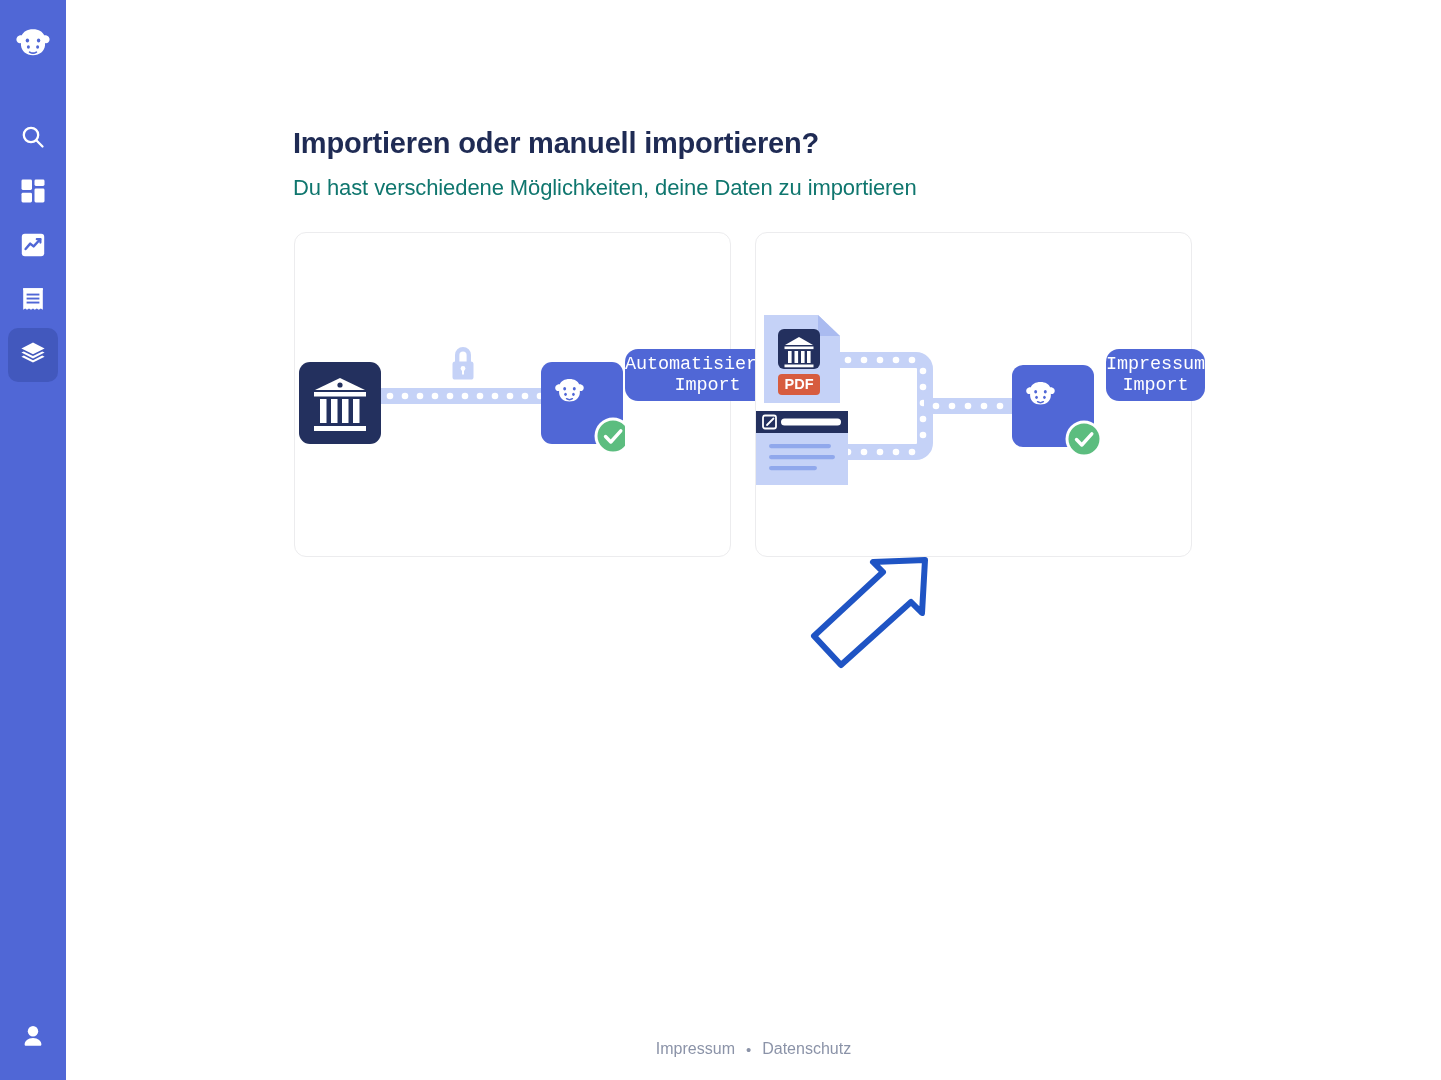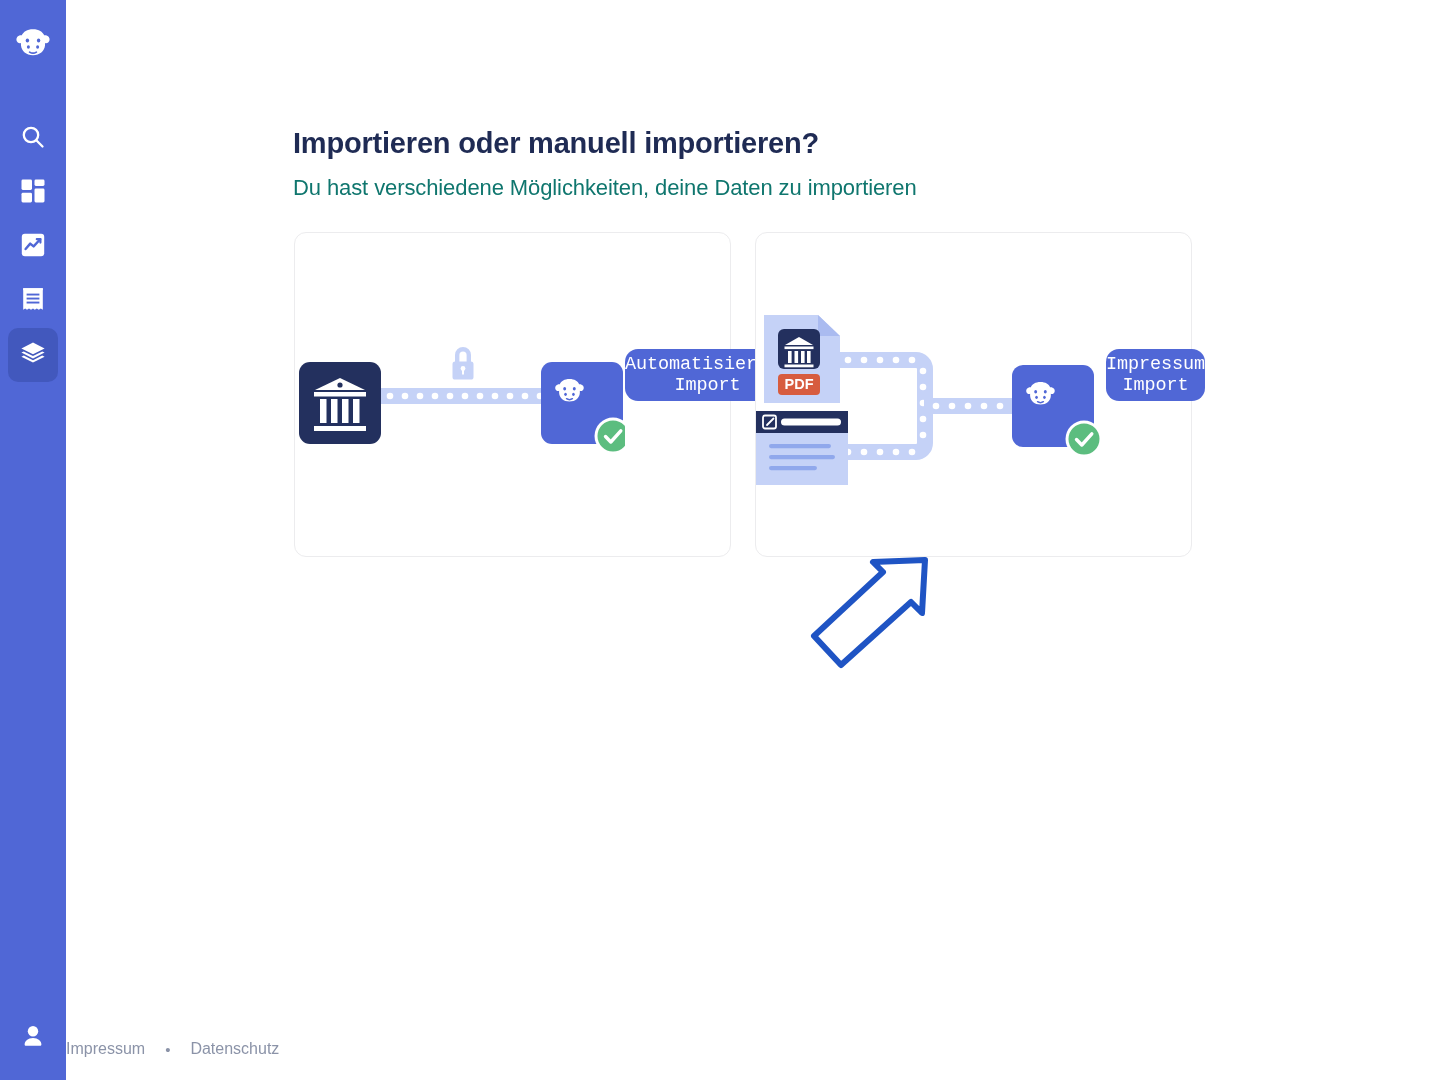--- a/index.html
+++ b/index.html
@@ -153,22 +153,22 @@
   }
 
   
   .footer {
     position: absolute;
     bottom: 22px;
     left: 0;
     width: 100%;
     display: flex;
     align-items: center;
-    justify-content: flex-start;
-    gap: 20px;
+    justify-content: center;
+    gap: 11px;
     font-size: 16px;
     color: #8b93a8;
   }
   .footer a {
     color: #8b93a8;
     text-decoration: none;
     cursor: pointer;
   }
   .footer .dot { color: #8b93a8; font-size: 15px; }
 </style>

